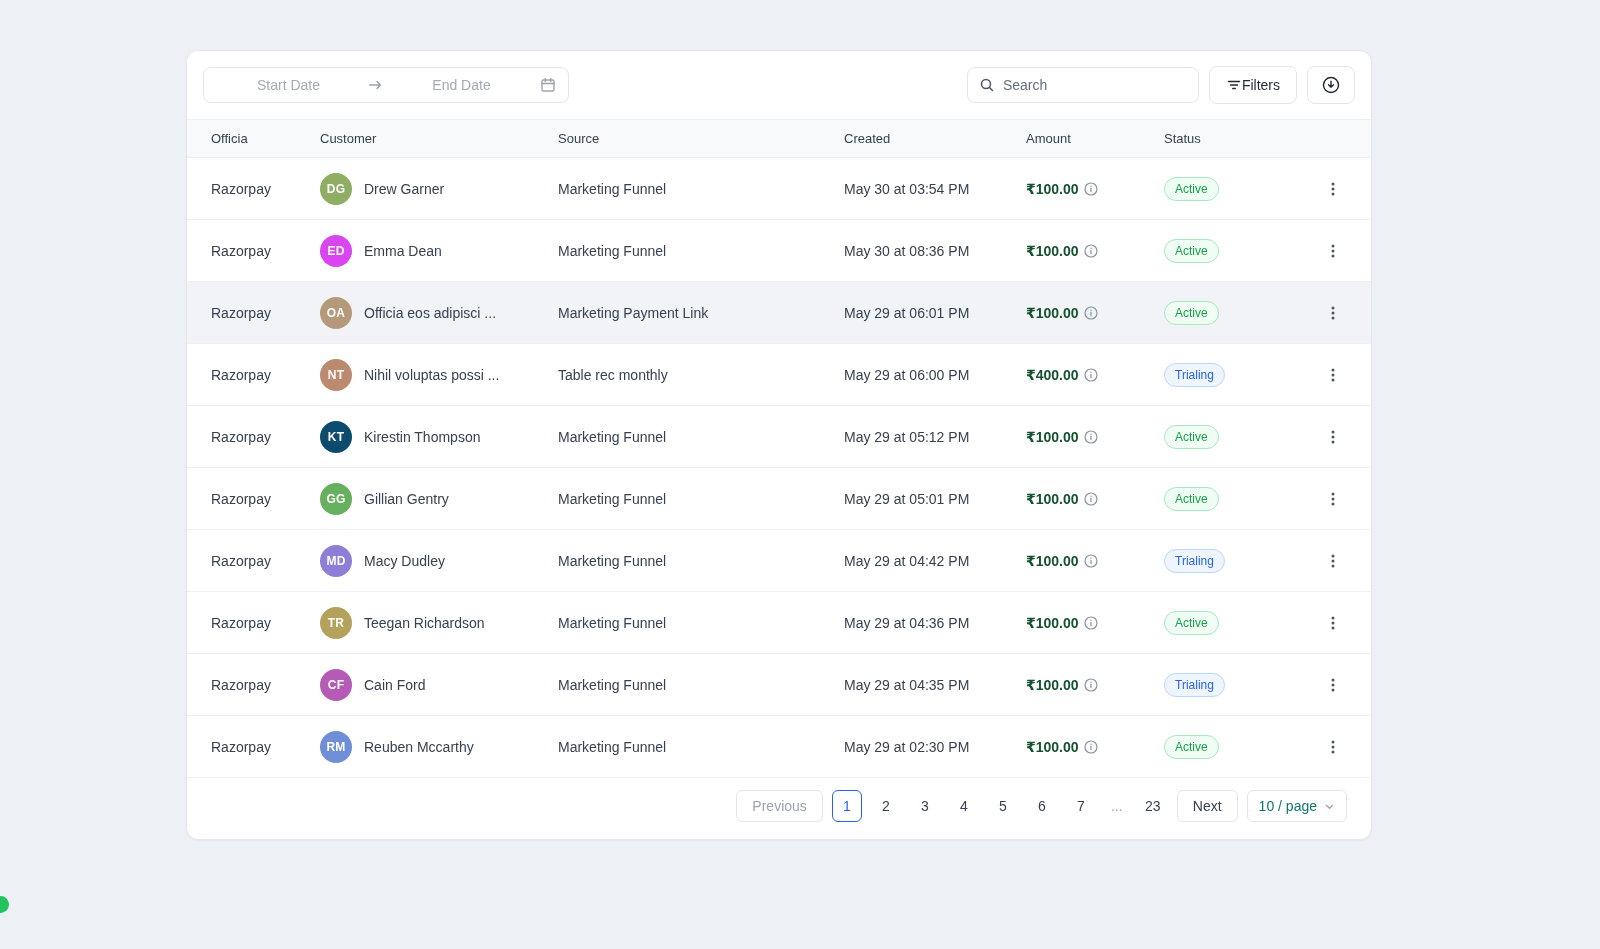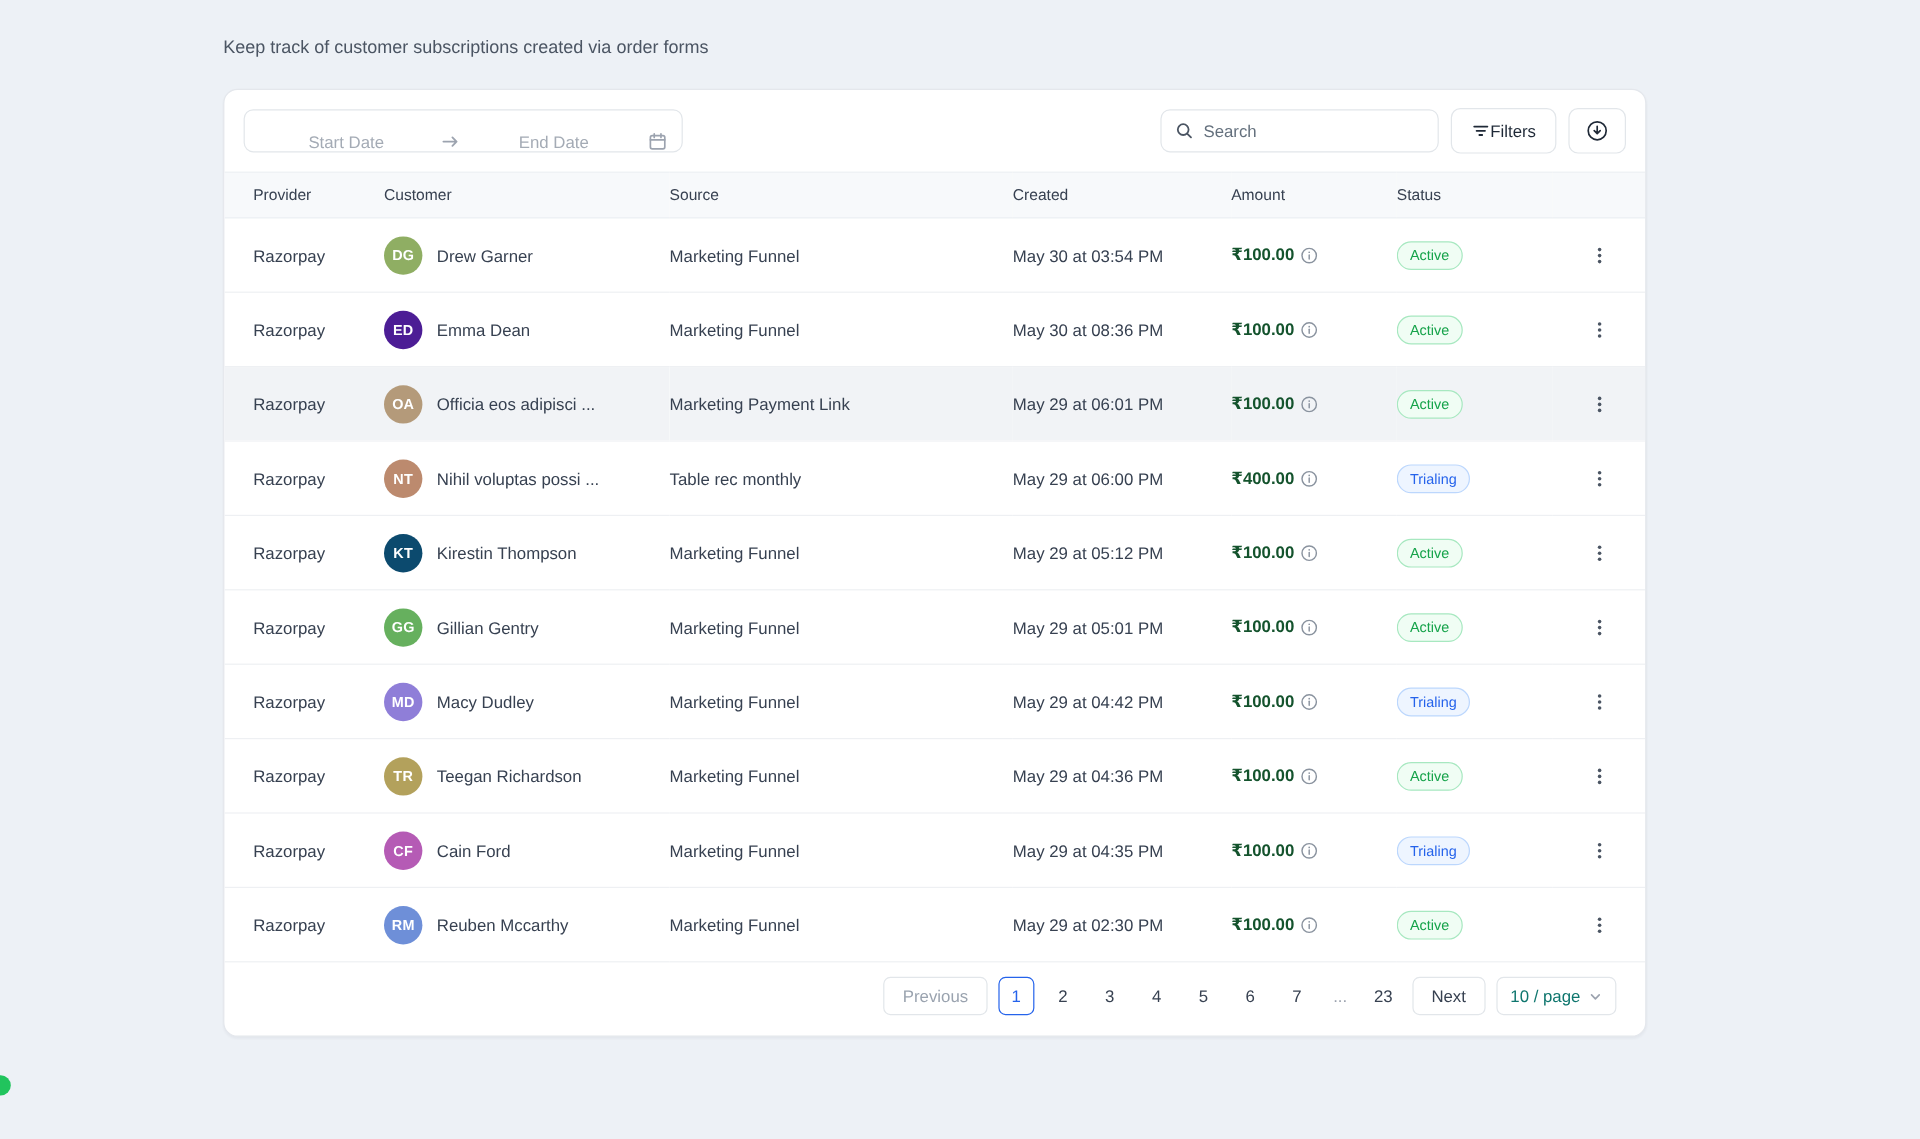--- a/index.html
+++ b/index.html
@@ -22,21 +22,21 @@
     border: 1px solid #e4e7ec; border-radius: 12px;
     box-shadow: 0 1px 2px rgba(16,24,40,0.04);
     overflow: hidden;
   }
 
   
   .toolbar { display: flex; justify-content: space-between; align-items: center; padding: 15px 16px; }
   .date-range {
     width: 366px; height: 36px;
     border: 1px solid #e2e6ea; border-radius: 8px;
-    display: flex; align-items: flex-end; padding: 0 12px; gap: 6px;
+    display: flex; align-items: center; padding: 0 12px; gap: 6px;
     background: #fff; cursor: pointer;
   }
   .date-range .dr-seg { flex: 1; text-align: center; font-size: 14px; color: #a4abb5; }
   .toolbar-right { display: flex; align-items: center; gap: 10px; padding-left: 32px; }
   .search-box {
     width: 232px; height: 36px;
     border: 1px solid #e2e6ea; border-radius: 8px;
     display: flex; align-items: center; gap: 8px; padding: 0 11px; background: #fff;
   }
   .search-box input {
@@ -125,21 +125,20 @@
 
   .corner-widget {
     position: absolute; left: -8px; top: 896px; width: 17px; height: 17px;
     border-radius: 50%; background: #21c45d;
   }
 </style>
 </head>
 <body>
 
 <div class="content">
-  <div class="page-subtitle">Keep track of customer subscriptions created via order forms</div>
 
   <div class="card">
 
     <div class="toolbar">
       <div class="date-range">
         <span class="dr-seg">Start Date</span>
         <span style="line-height:0;">
           <svg width="16" height="16" viewBox="0 0 16 16" fill="none" stroke="#9ca3af" stroke-width="1.5" stroke-linecap="round" stroke-linejoin="round">
               <path d="M2.5 8h11M10 4.5 13.5 8 10 11.5"></path>
             </svg>
@@ -180,21 +179,21 @@
                 <path d="M10 6.2v6M7.5 9.8 10 12.3l2.5-2.5"></path>
               </svg>
           </span>
         </button>
       </div>
     </div>
 
     <table class="subs">
       <thead>
         <tr>
-            <th>Provider</th>
+            <th>Officia</th>
             <th>Customer</th>
             <th>Source</th>
             <th>Created</th>
             <th>Amount</th>
             <th>Status</th>
             <th></th>
           </tr>
       </thead>
       <tbody>
   <tr class="">
@@ -227,21 +226,21 @@
                   <circle cx="8" cy="3" r="1.5"></circle>
                   <circle cx="8" cy="8" r="1.5"></circle>
                   <circle cx="8" cy="13" r="1.5"></circle>
                 </svg></button>
     </td>
   </tr>
   <tr class="">
     <td>Razorpay</td>
     <td>
       <span class="customer-wrap">
-        <span class="avatar" style="background:#4c1d95">ED</span>
+        <span class="avatar" style="background:#d946ef">ED</span>
         <span>Emma Dean</span>
       </span>
     </td>
     <td>Marketing Funnel</td>
     <td>May 30 at 08:36 PM</td>
     <td>
       <span class="amt-wrap">
         <span class="amt">₹100.00</span>
         <span class="info-ic">
                   <svg width="14" height="14" viewBox="0 0 14 14" fill="none" stroke="#8a939f" stroke-width="1.2" stroke-linecap="round">

